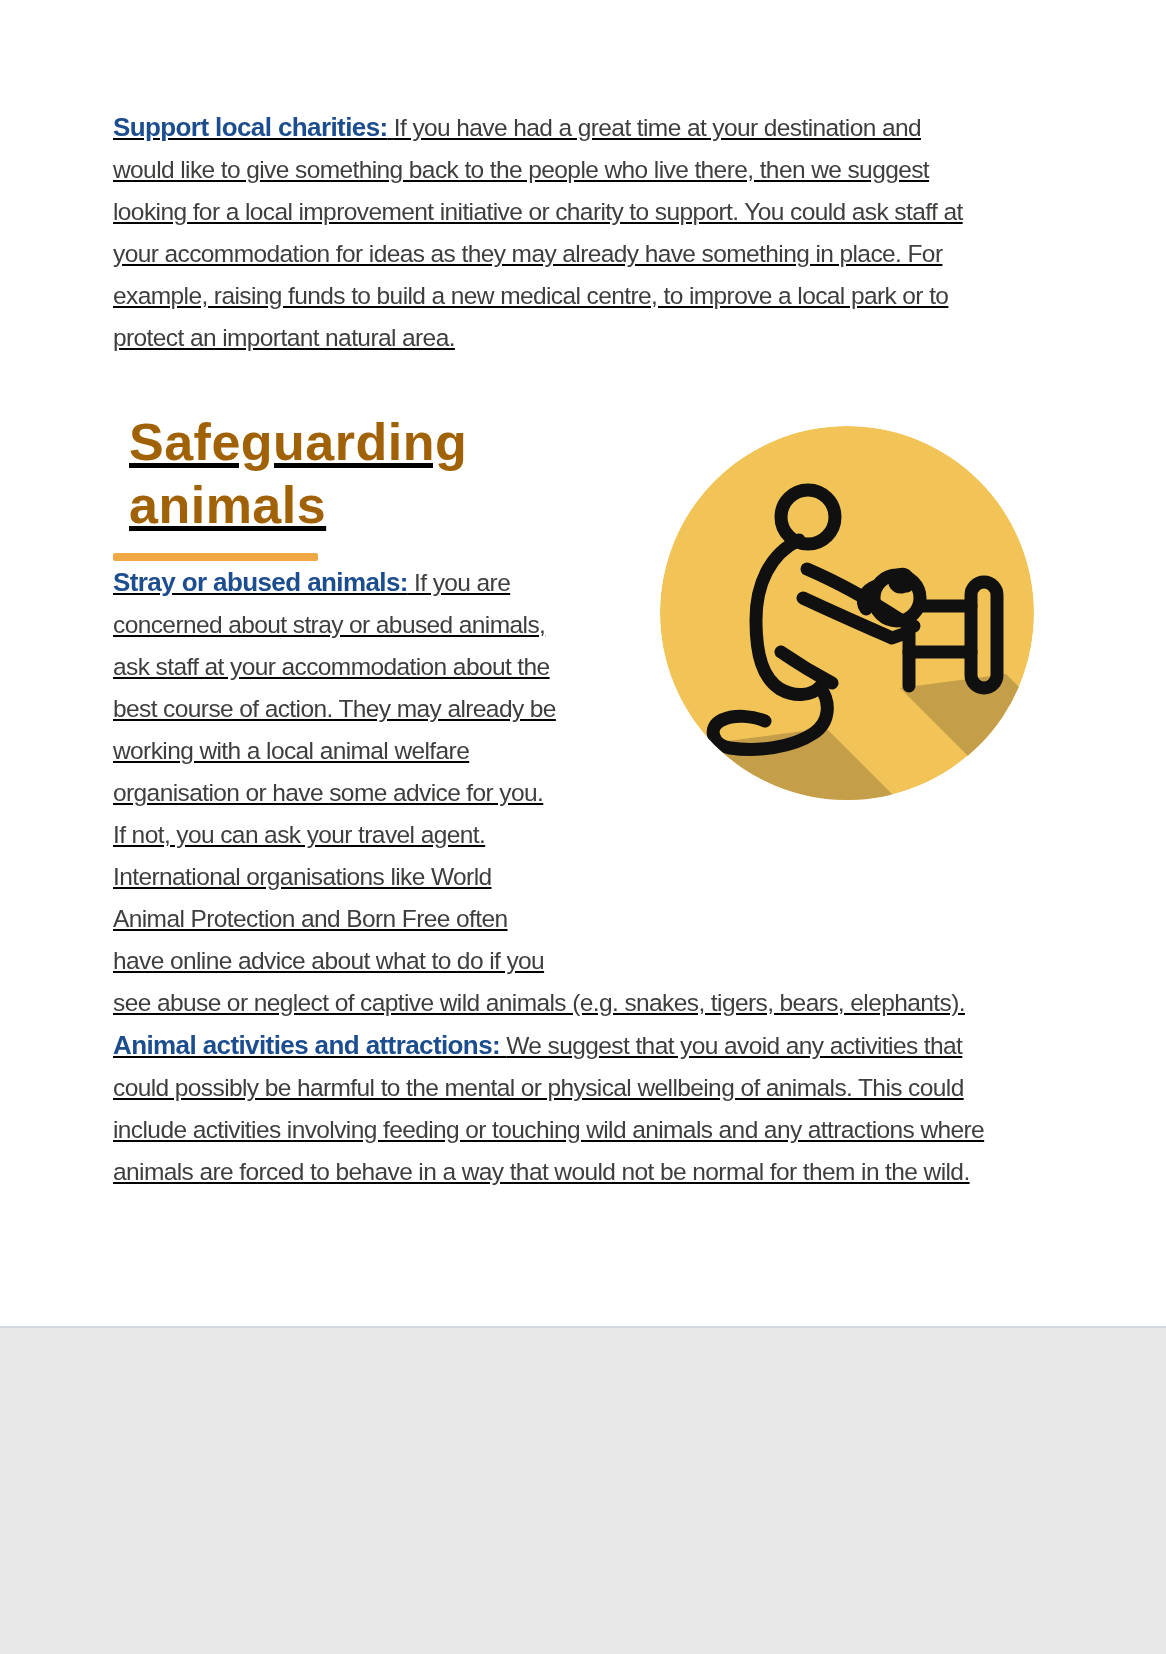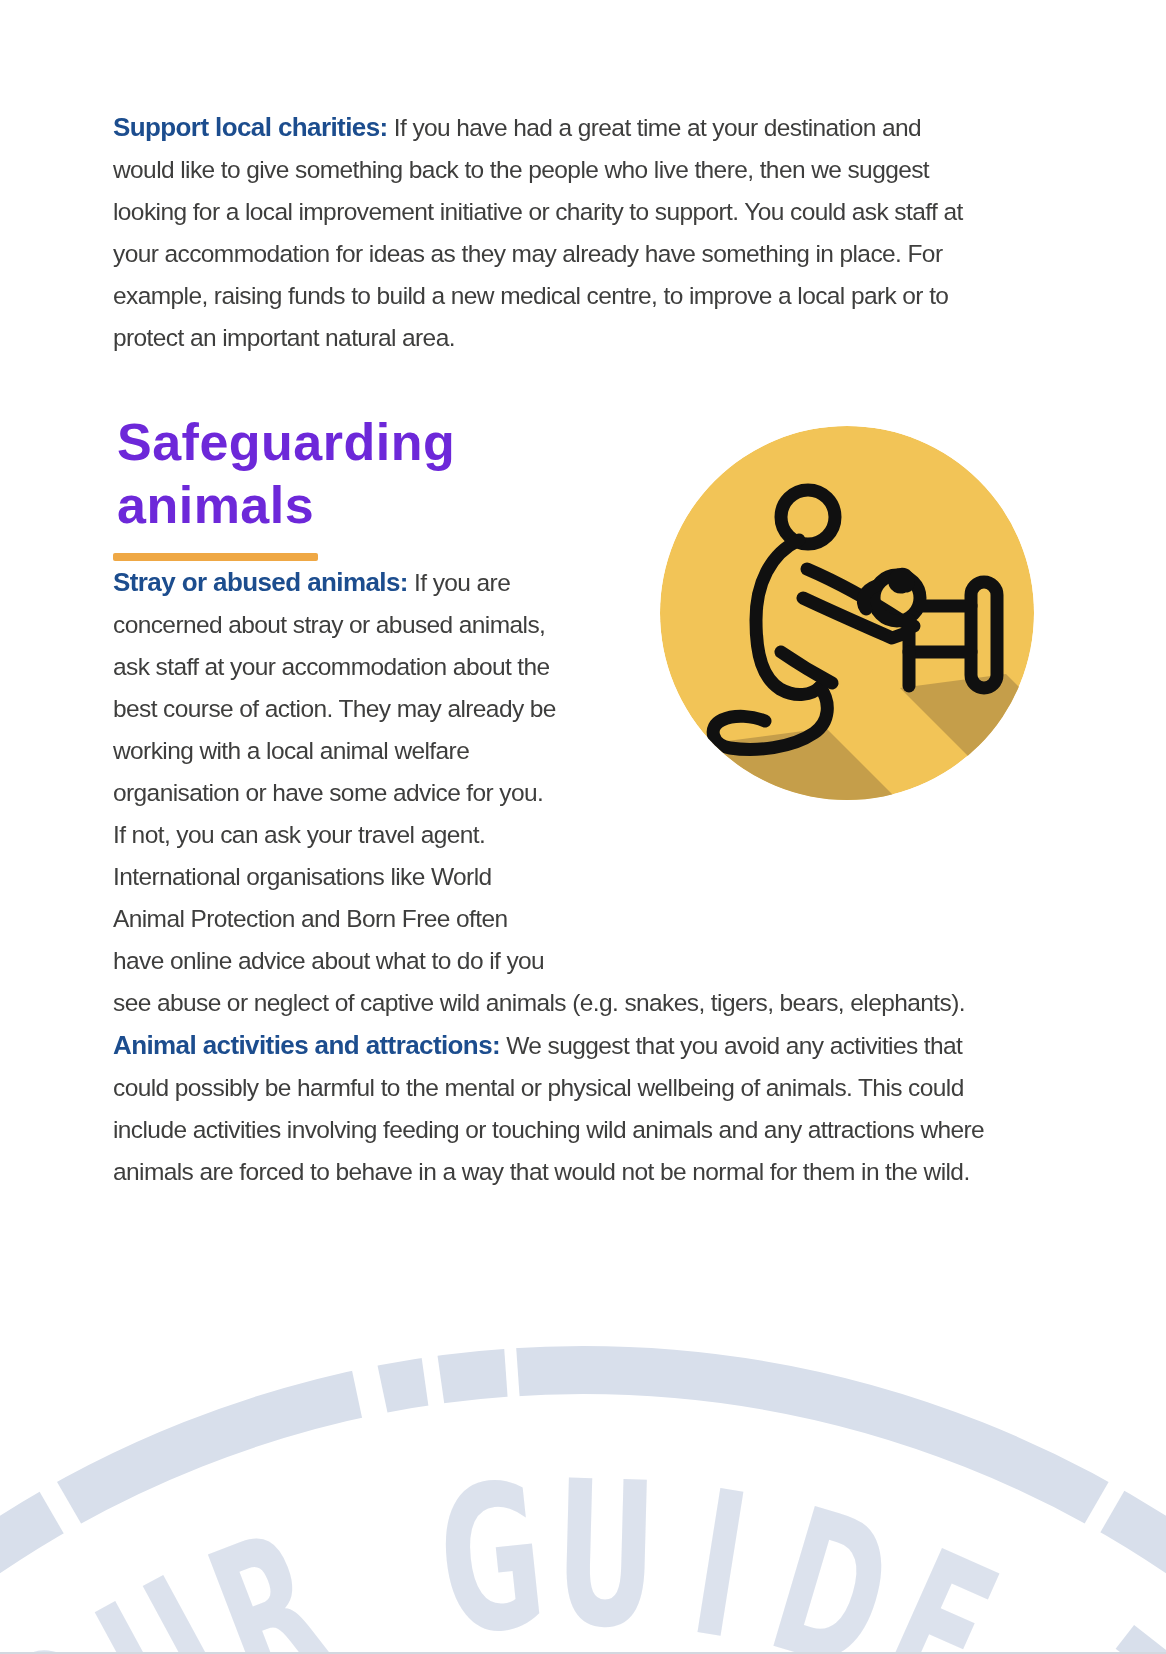--- a/index.html
+++ b/index.html
@@ -1,35 +1,36 @@
 <!DOCTYPE html>
 <html><head>
 <meta charset="utf-8">
 <style>
   html,body{margin:0;padding:0;background:#e8e8e8;}
   .page{
     position:relative;
-    width:1166px;height:1654px;
+    width:1166px;height:1328px;
     margin:0 auto;
     background:#ffffff;
     overflow:hidden;
     font-family:"Liberation Sans","DejaVu Sans",sans-serif;
+    text-decoration:underline;
   }
   .content{padding:106px 178px 0 113px;}
   p.body{
     font-size:24.5px;line-height:42px;letter-spacing:-0.6px;
     color:#3e3e3d;margin:0;
   }
   .lead{
     font-weight:bold;color:#1c4d8e;font-size:26px;
   }
   .section{margin-top:52px;}
   h1.section-title{
-    font-size:52px;line-height:63px;color:#6d28d9;
-    font-weight:bold;margin:4px;letter-spacing:0.5px;
+    font-size:52px;line-height:63px;color:#a16207;
+    font-weight:bold;margin:16px;letter-spacing:0.5px;
   }
   .rule{
     width:205px;height:8px;background:#efa845;
     border-radius:2px;margin-top:16px;
   }
   .p-stray{margin-top:42px;}
   .p-activities{margin-top:26px;}
   .icon-float{
     float:right;width:474px;height:532px;margin-right:-46px;
   }

